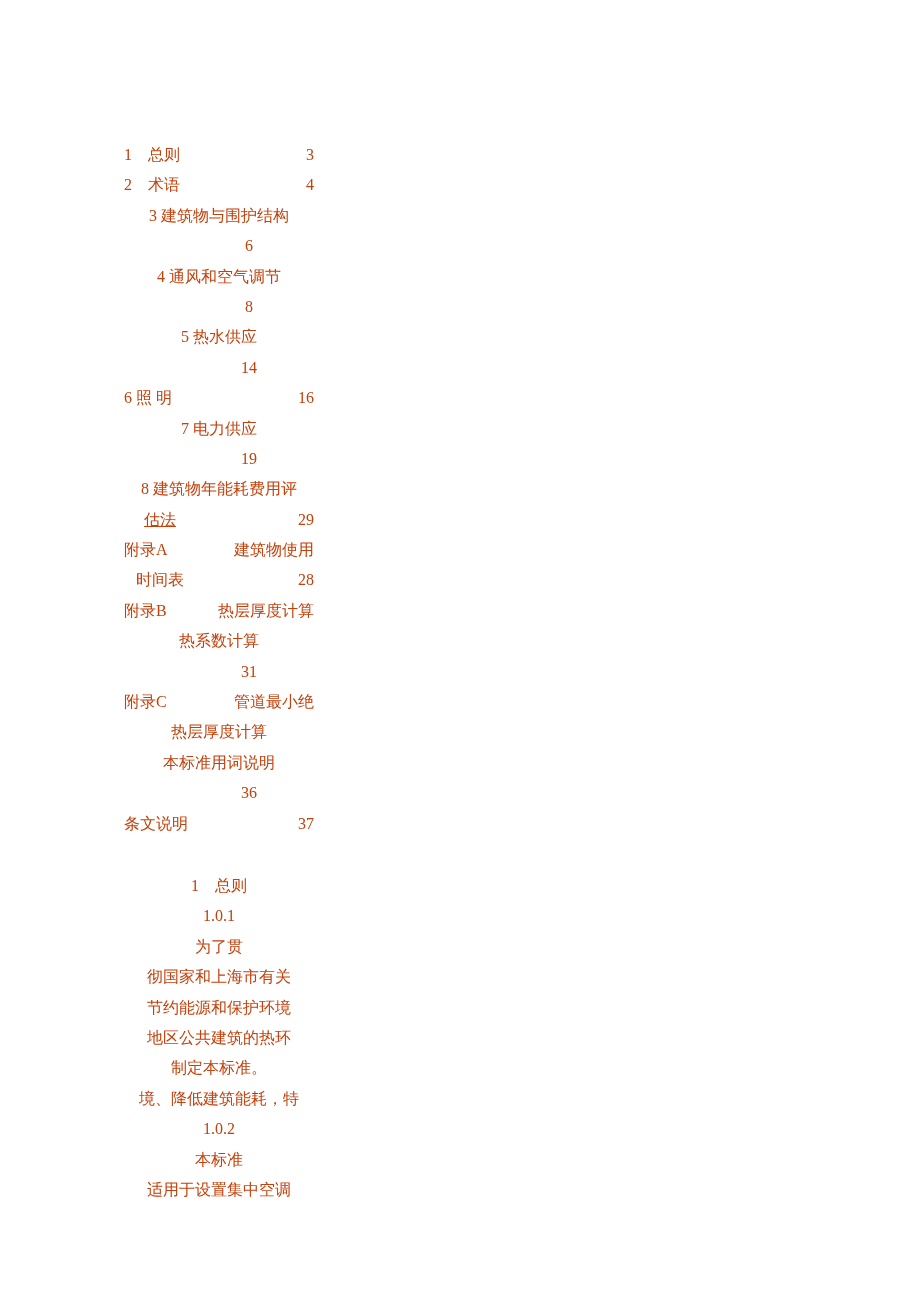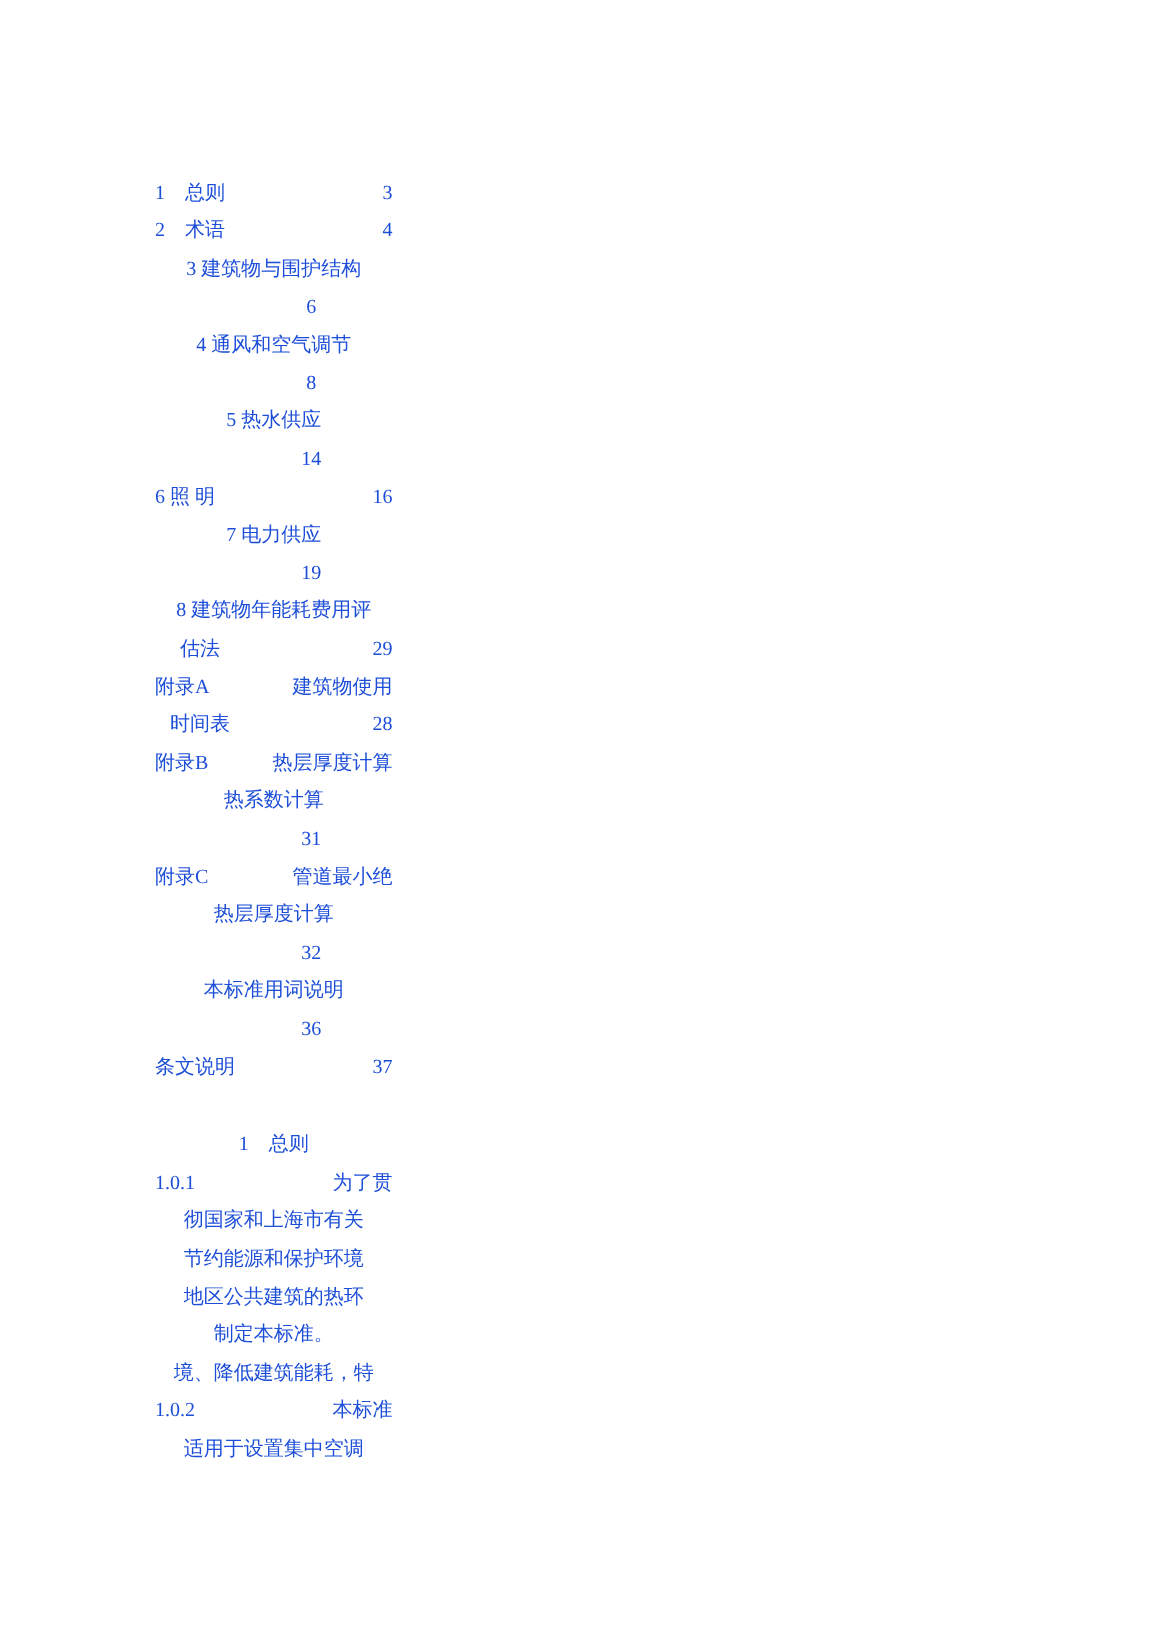--- a/index.html
+++ b/index.html
@@ -10,21 +10,21 @@
       width: 920px;
       height: 1302px;
     }
     .page {
       padding-top: 140px;
       padding-left: 124px;
       width: 190px;
       text-align: center;
       font-size: 16px;
       line-height: 1.9;
-      color: #1d4ed8;
+      color: #c2410c;
     }
     .toc-row {
       display: flex;
       justify-content: space-between;
       white-space: nowrap;
     }
     .toc-wrap {
       text-align: center;
     }
     .single-num {
@@ -34,20 +34,21 @@
     .section-title {
       margin-top: 32px;
       text-align: center;
     }
     .para {
       text-align: center;
     }
     .clause-head {
       display: flex;
       justify-content: space-between;
+      flex-direction: column;
     }
   </style>
 </head>
 <body>
 
 <div class="page">
 
   <div class="toc-row">
     <span>1　总则</span>
     <span>3</span>
@@ -79,21 +80,21 @@
   </div>
 
   <div class="toc-wrap">
     <div>7 电力供应</div>
     <div class="single-num">19</div>
   </div>
 
   <div class="toc-wrap">
     <div>8 建筑物年能耗费用评</div>
     <div class="toc-row">
-      <span style="padding-left:20px;">估法</span>
+      <span style="padding-left:20px;text-decoration:underline;">估法</span>
       <span>29</span>
     </div>
   </div>
 
   <div class="toc-wrap">
     <div class="toc-row">
       <span>附录A</span>
       <span>建筑物使用</span>
     </div>
     <div class="toc-row">
@@ -110,21 +111,20 @@
     <div>热系数计算</div>
     <div class="single-num">31</div>
   </div>
 
   <div class="toc-wrap">
     <div class="toc-row">
       <span>附录C</span>
       <span>管道最小绝</span>
     </div>
     <div>热层厚度计算</div>
-    <div class="single-num">32</div>
   </div>
 
   <div class="toc-wrap">
     <div>本标准用词说明</div>
     <div class="single-num">36</div>
   </div>
 
   <div class="toc-row">
     <span>条文说明</span>
     <span>37</span>

